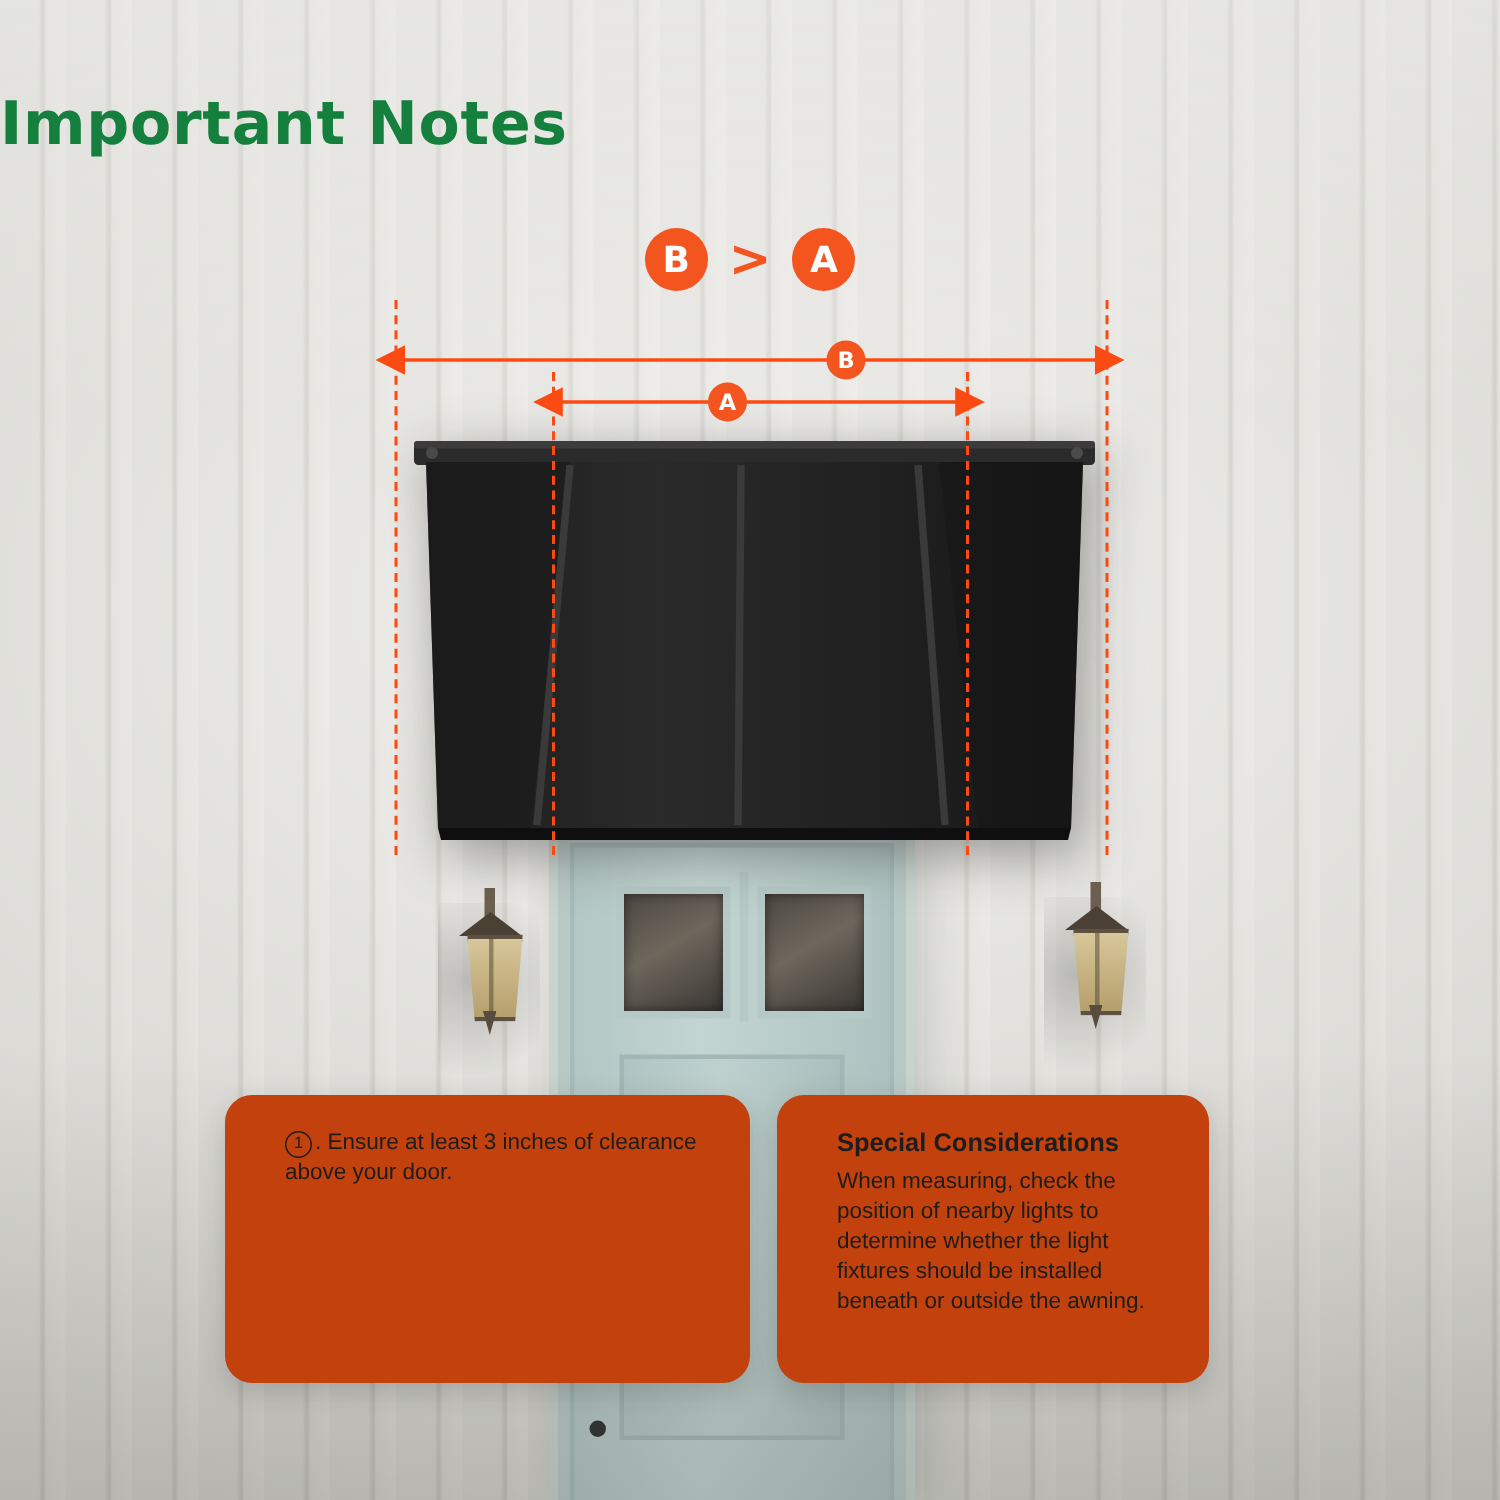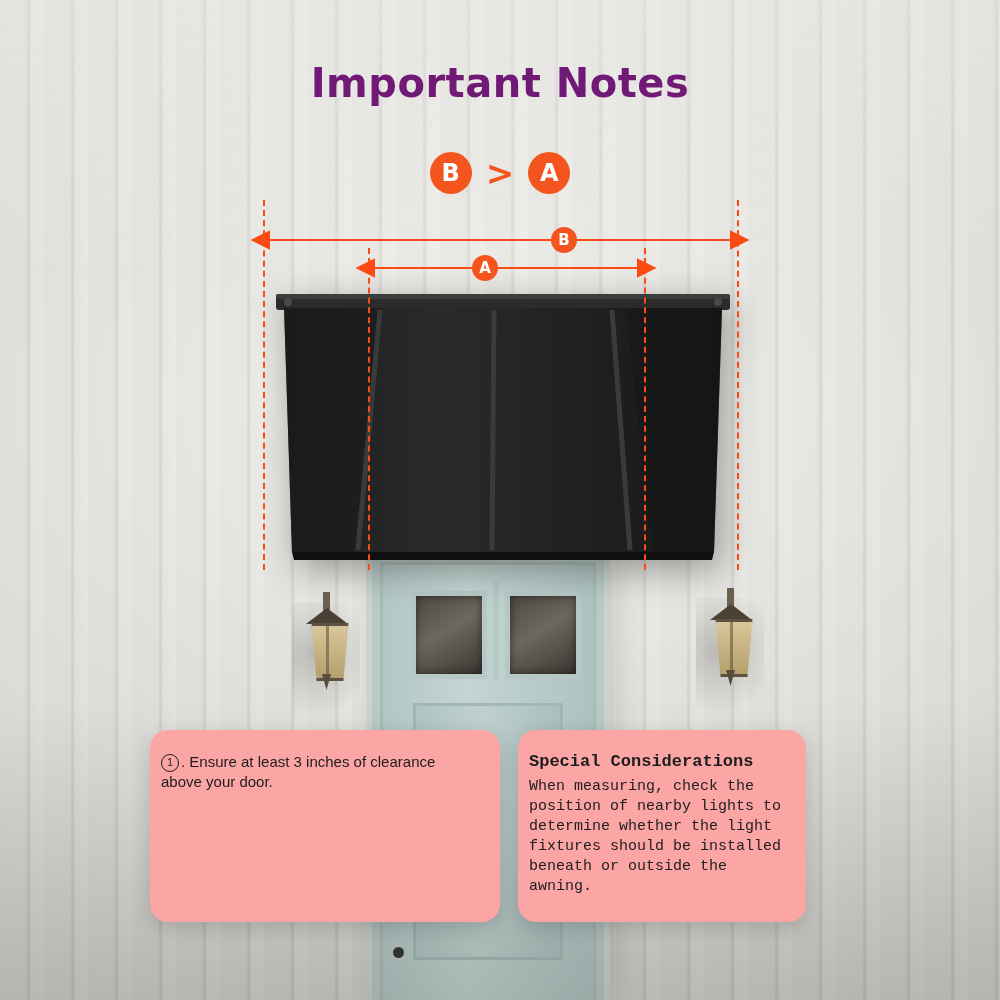--- a/index.html
+++ b/index.html
@@ -176,22 +176,22 @@
     filter: drop-shadow(6px 10px 18px rgba(50,50,48,0.45));
   }
   .awning svg { display: block; }
 
   
   .title {
     position: absolute;
     left: 0;
     right: 0;
     top: 60px;
-    text-align: center;
-    color: #701a75;
+    text-align: left;
+    color: #15803d;
     font-size: 40px;
     font-weight: bold;
     letter-spacing: 0.5px;
     font-family: "DejaVu Sans", sans-serif;
   }
 
   
   .badge-row {
     position: absolute;
     left: 0;
@@ -251,29 +251,29 @@
   
   .cards {
     position: absolute;
     left: 150px;
     top: 730px;
     width: 700px;
     display: flex;
     gap: 18px;
   }
   .card {
-    background: #fca5a5;
+    background: #c2410c;
     border-radius: 18px;
     box-shadow: 0 6px 18px rgba(40,40,40,0.18);
-    padding: 22px 24px 24px 11px;
+    padding: 22px 24px 24px 40px;
     box-sizing: border-box;
     color: #1d1d1d;
   }
   .card.left { width: 350px; height: 192px; }
-  .card.right { width: 288px; height: 192px; font-family: Liberation Mono, monospace; }
+  .card.right { width: 288px; height: 192px; }
   .card-heading {
     font-size: 17px;
     font-weight: bold;
     margin-bottom: 6px;
   }
   .card p {
     margin: 0;
     font-size: 15px;
     line-height: 1.33;
   }

